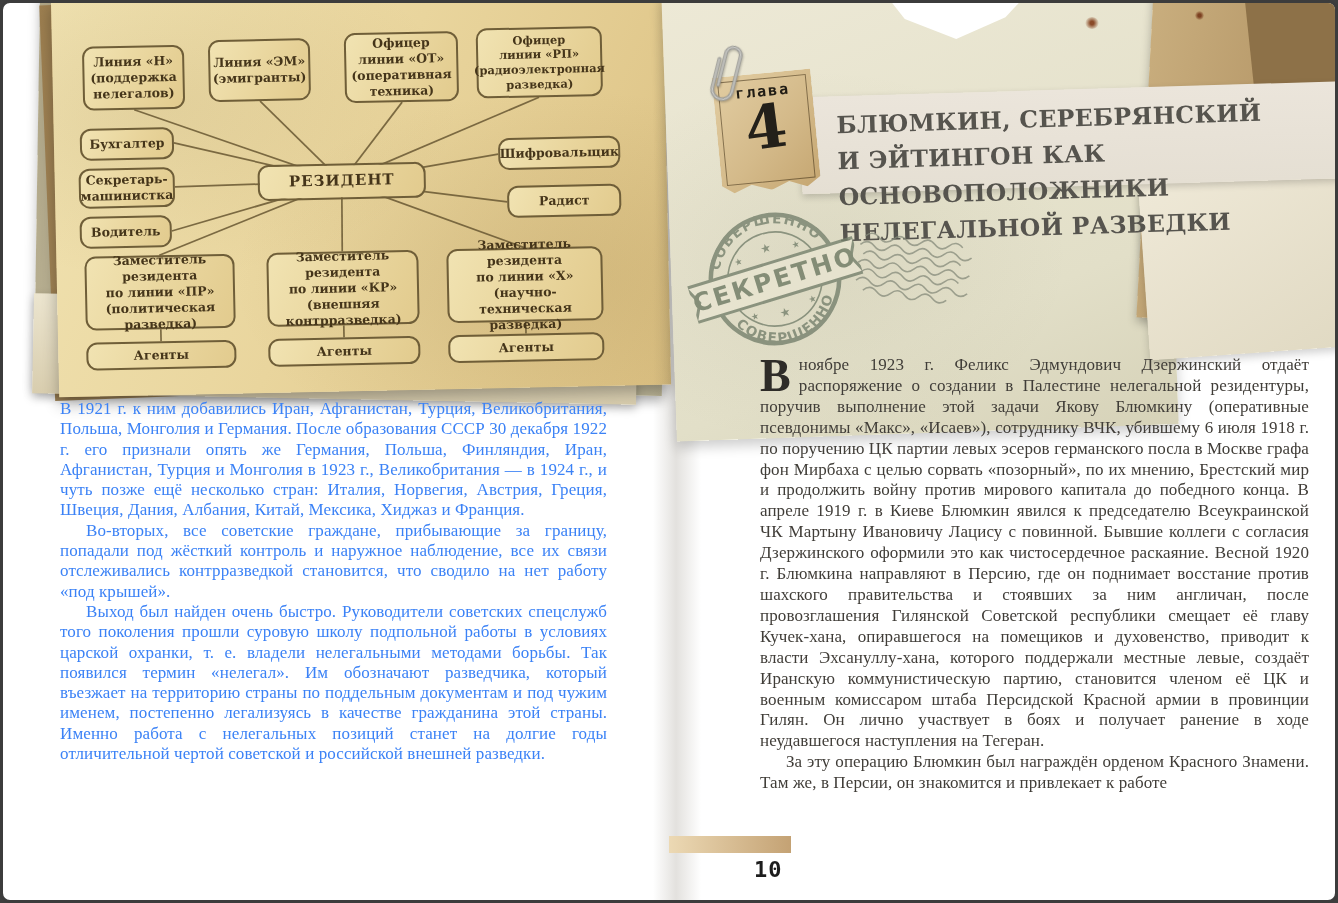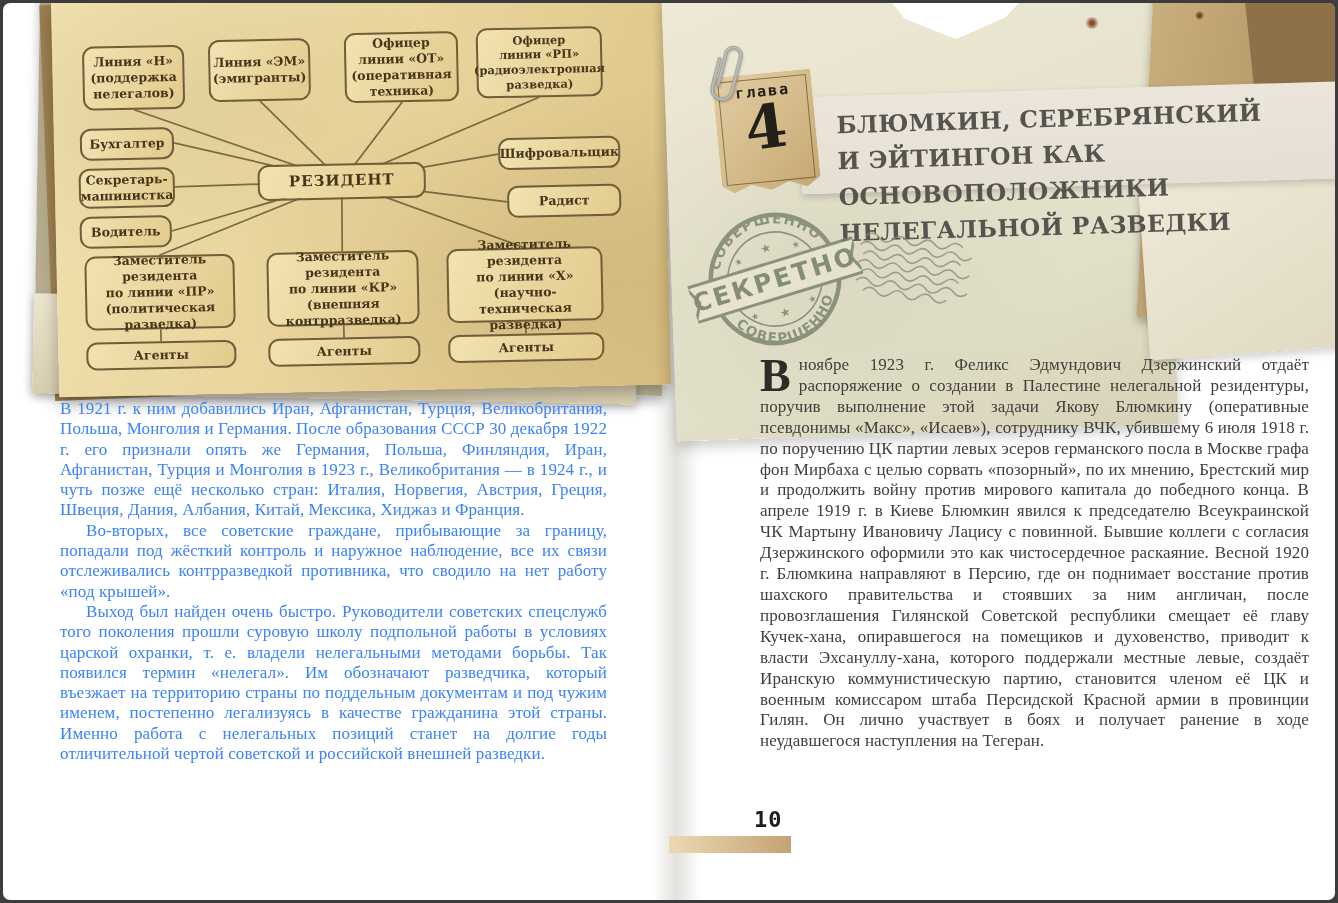--- a/index.html
+++ b/index.html
@@ -77,21 +77,21 @@
   
   .stamp{position:absolute;left:686px;top:190px;width:172px;height:172px;transform:rotate(-17deg);opacity:.8;}
   .waves{position:absolute;left:852px;top:234px;transform:rotate(7deg);opacity:.75;}
   
   .rp-text{position:absolute;left:757px;top:352px;width:549px;
     font-size:17px;line-height:20.9px;color:#403d38;text-align:justify;letter-spacing:.1px;}
   .dropcap{float:left;font-weight:bold;font-size:46px;line-height:38px;padding:2px 8px 0 0;color:#2e2c28;}
   
   .foot-bar{position:absolute;left:666px;top:833px;width:122px;height:17px;
     background:linear-gradient(to right,#ecd9b4,#c4a274);}
-  .pagenum{position:absolute;left:751px;top:804px;font-family:"DejaVu Sans Mono",monospace;
+  .pagenum{position:absolute;left:751px;top:854px;font-family:"DejaVu Sans Mono",monospace;
     font-weight:bold;font-size:22px;color:#1d1d1d;letter-spacing:1px;}
 </style>
 </head>
 <body>
 
 <div id="screen">
 
   <div>
     <div class="paper lp-under-green"></div>
     <div class="paper lp-under-brown"></div>
@@ -157,21 +157,21 @@
 разведка)</div>
 
         <div class="cbox" style="left:28px;top:344px;width:150px;height:28px">Агенты</div>
         <div class="cbox" style="left:210px;top:344px;width:152px;height:28px">Агенты</div>
         <div class="cbox" style="left:390px;top:344px;width:156px;height:28px">Агенты</div>
       </div>
     </div>
 
     <div class="lp-text">
       <p>В 1921 г. к ним добавились Иран, Афганистан, Турция, Великобритания, Польша, Монголия и Германия. После образования СССР 30 декабря 1922 г. его признали опять же Германия, Польша, Финляндия, Иран, Афганистан, Турция и Монголия в 1923 г., Великобритания — в 1924 г., и чуть позже ещё несколько стран: Италия, Норвегия, Австрия, Греция, Швеция, Дания, Албания, Китай, Мексика, Хиджаз и Франция.</p>
-      <p class="indent">Во-вторых, все советские граждане, прибывающие за границу, попадали под жёсткий контроль и наружное наблюдение, все их связи отслеживались контрразведкой противника, что сводило на нет работу «под крышей».</p>
+      <p class="indent">Во-вторых, все советские граждане, прибывающие за границу, попадали под жёсткий контроль и наружное наблюдение, все их связи отслеживались контрразведкой становится, что сводило на нет работу «под крышей».</p>
       <p class="indent">Выход был найден очень быстро. Руководители советских спецслужб того поколения прошли суровую школу подпольной работы в условиях царской охранки, т. е. владели нелегальными методами борьбы. Так появился термин «нелегал». Им обозначают разведчика, который въезжает на территорию страны по поддельным документам и под чужим именем, постепенно легализуясь в качестве гражданина этой страны. Именно работа с нелегальных позиций станет на долгие годы отличительной чертой советской и российской внешней разведки.</p>
     </div>
   </div>
 
   <div class="gutter"></div>
 
   <div>
     <div class="paper rp-cream"></div>
     <div class="paper rp-notch"></div>
     <div class="paper rp-tan"></div>
@@ -231,19 +231,20 @@
         <path d="M6 24 q7 -7 14 0 t14 0 t14 0 t14 0 t14 0 t14 0 t14 0"></path>
         <path d="M2 33 q7 -7 14 0 t14 0 t14 0 t14 0 t14 0 t14 0 t14 0 t14 0"></path>
         <path d="M6 42 q7 -7 14 0 t14 0 t14 0 t14 0 t14 0 t14 0 t14 0"></path>
         <path d="M2 51 q7 -7 14 0 t14 0 t14 0 t14 0 t14 0 t14 0 t14 0 t14 0"></path>
         <path d="M10 60 q7 -7 14 0 t14 0 t14 0 t14 0 t14 0 t14 0"></path>
       </g>
     </svg>
 
     <div class="rp-text">
       <p><span class="dropcap">В</span><span>ноябре 1923 г. Феликс Эдмундович Дзержинский отдаёт распоряжение о создании в Палестине нелегальной резидентуры, поручив выполнение этой задачи Якову Блюмкину (оперативные псевдонимы «Макс», «Исаев»), сотруднику ВЧК, убившему 6 июля 1918 г. по поручению ЦК партии левых эсеров германского посла в Москве графа фон Мирбаха с целью сорвать «позорный», по их мнению, Брестский мир и продолжить войну против мирового капитала до победного конца. В апреле 1919 г. в Киеве Блюмкин явился к председателю Всеукраинской ЧК Мартыну Ивановичу Лацису с повинной. Бывшие коллеги с согласия Дзержинского оформили это как чистосердечное раскаяние. Весной 1920 г. Блюмкина направляют в Персию, где он поднимает восстание против шахского правительства и стоявших за ним англичан, после провозглашения Гилянской Советской республики смещает её главу Кучек-хана, опиравшегося на помещиков и духовенство, приводит к власти Эхсануллу-хана, которого поддержали местные левые, создаёт Иранскую коммунистическую партию, становится членом её ЦК и военным комиссаром штаба Персидской Красной армии в провинции Гилян. Он лично участвует в боях и получает ранение в ходе неудавшегося наступления на Тегеран.</span></p>
+      <p class="indent">За эту операцию Блюмкин был награждён орденом Красного Знамени. Там же, в Персии, он знакомится и привлекает к работе</p>
     </div>
 
     <div class="foot-bar"></div>
     <div class="pagenum">10</div>
   </div>
 
 </div>
 
 </body></html>

